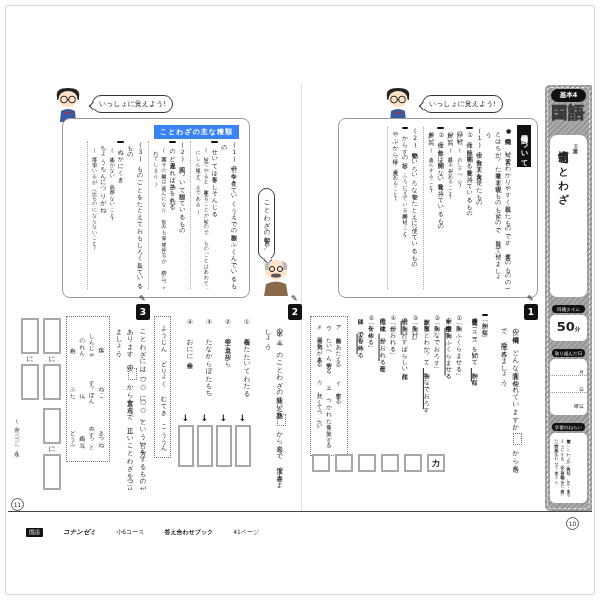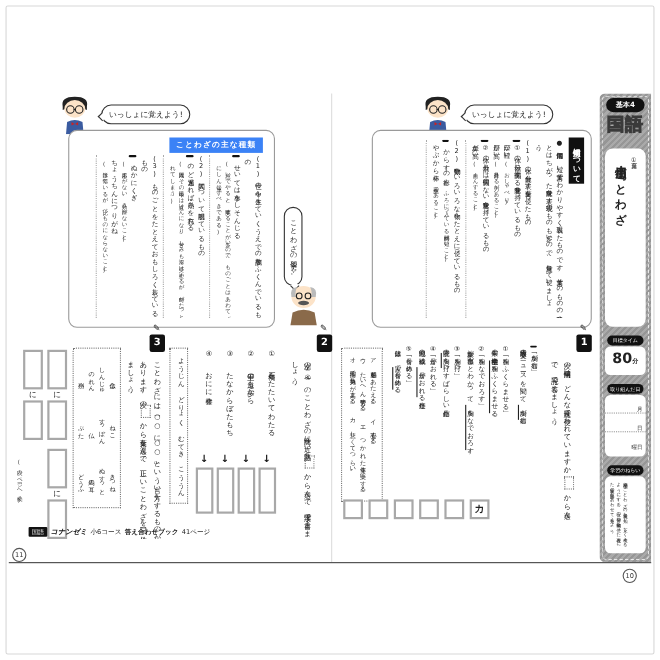--- a/index.html
+++ b/index.html
@@ -62,21 +62,21 @@
   .sb-unit-title{font-size:10.5px;font-weight:bold;letter-spacing:1px;}
   .sb-pill{position:absolute;left:7px;width:33px;background:#111;color:#fff;font-size:4.5px;
     text-align:center;border-radius:6px;padding:1.5px 0;}
   .sb-white{position:absolute;left:5px;width:37px;background:#fff;border-radius:5px;box-sizing:border-box;}
   .time-val{font-size:13px;font-weight:bold;text-align:center;line-height:24px;}
   .time-unit{font-size:5.5px;}
   .date-row{height:17px;border-bottom:1px dotted #999;font-size:5px;text-align:right;
     padding:10px 3px 0 0;box-sizing:border-box;color:#333;}
   .date-row:last-child{border-bottom:none;}
   .aim-text{font-size:4px;line-height:1.5;padding:3px;height:60px;overflow:hidden;}
-  .footer{position:absolute;left:26px;top:479px;font-size:6px;display:flex;align-items:center;gap:3px;}
+  .footer{position:absolute;left:26px;top:528px;font-size:6px;display:flex;align-items:center;gap:20px;}
   .f-chip{background:#111;color:#fff;font-size:5.5px;padding:1px 3px;border-radius:1px;}
   .f-logo{font-weight:bold;font-style:italic;font-size:6.5px;color:#111;}
 </style>
 </head>
 <body>
 
 <div class="screen">
   <div class="frame"></div>
   <div class="gutter"></div>
   <div class="bottom-rule"></div>
@@ -300,21 +300,21 @@
 
   <div class="sidebar">
     <div class="sb-badge">基本4</div>
     <div class="sb-subject">国語</div>
     <div class="sb-unitbox">
       <div class="sb-unit-small vt">言葉①</div>
       <div class="sb-unit-title vt">慣用句・ことわざ</div>
     </div>
     <div class="sb-pill" style="top:220px">目標タイム</div>
     <div class="sb-white" style="top:230px;height:26px">
-      <div class="time-val"><span>80</span><span class="time-unit">分</span></div>
+      <div class="time-val"><span>50</span><span class="time-unit">分</span></div>
     </div>
     <div class="sb-pill" style="top:264px">取り組んだ日</div>
     <div class="sb-white" style="top:274px;height:56px">
       <div class="date-row">月</div>
       <div class="date-row">日</div>
       <div class="date-row">曜日</div>
     </div>
     <div class="sb-pill" style="top:338px">学習のねらい</div>
     <div class="sb-white" style="top:348px;height:70px">
       <div class="aim-text vt">慣用句やことわざの意味を知り、正しく使えるようにする。体の部分や動物を使った表現、にた意味の熟語もあわせて覚えよう。</div>

